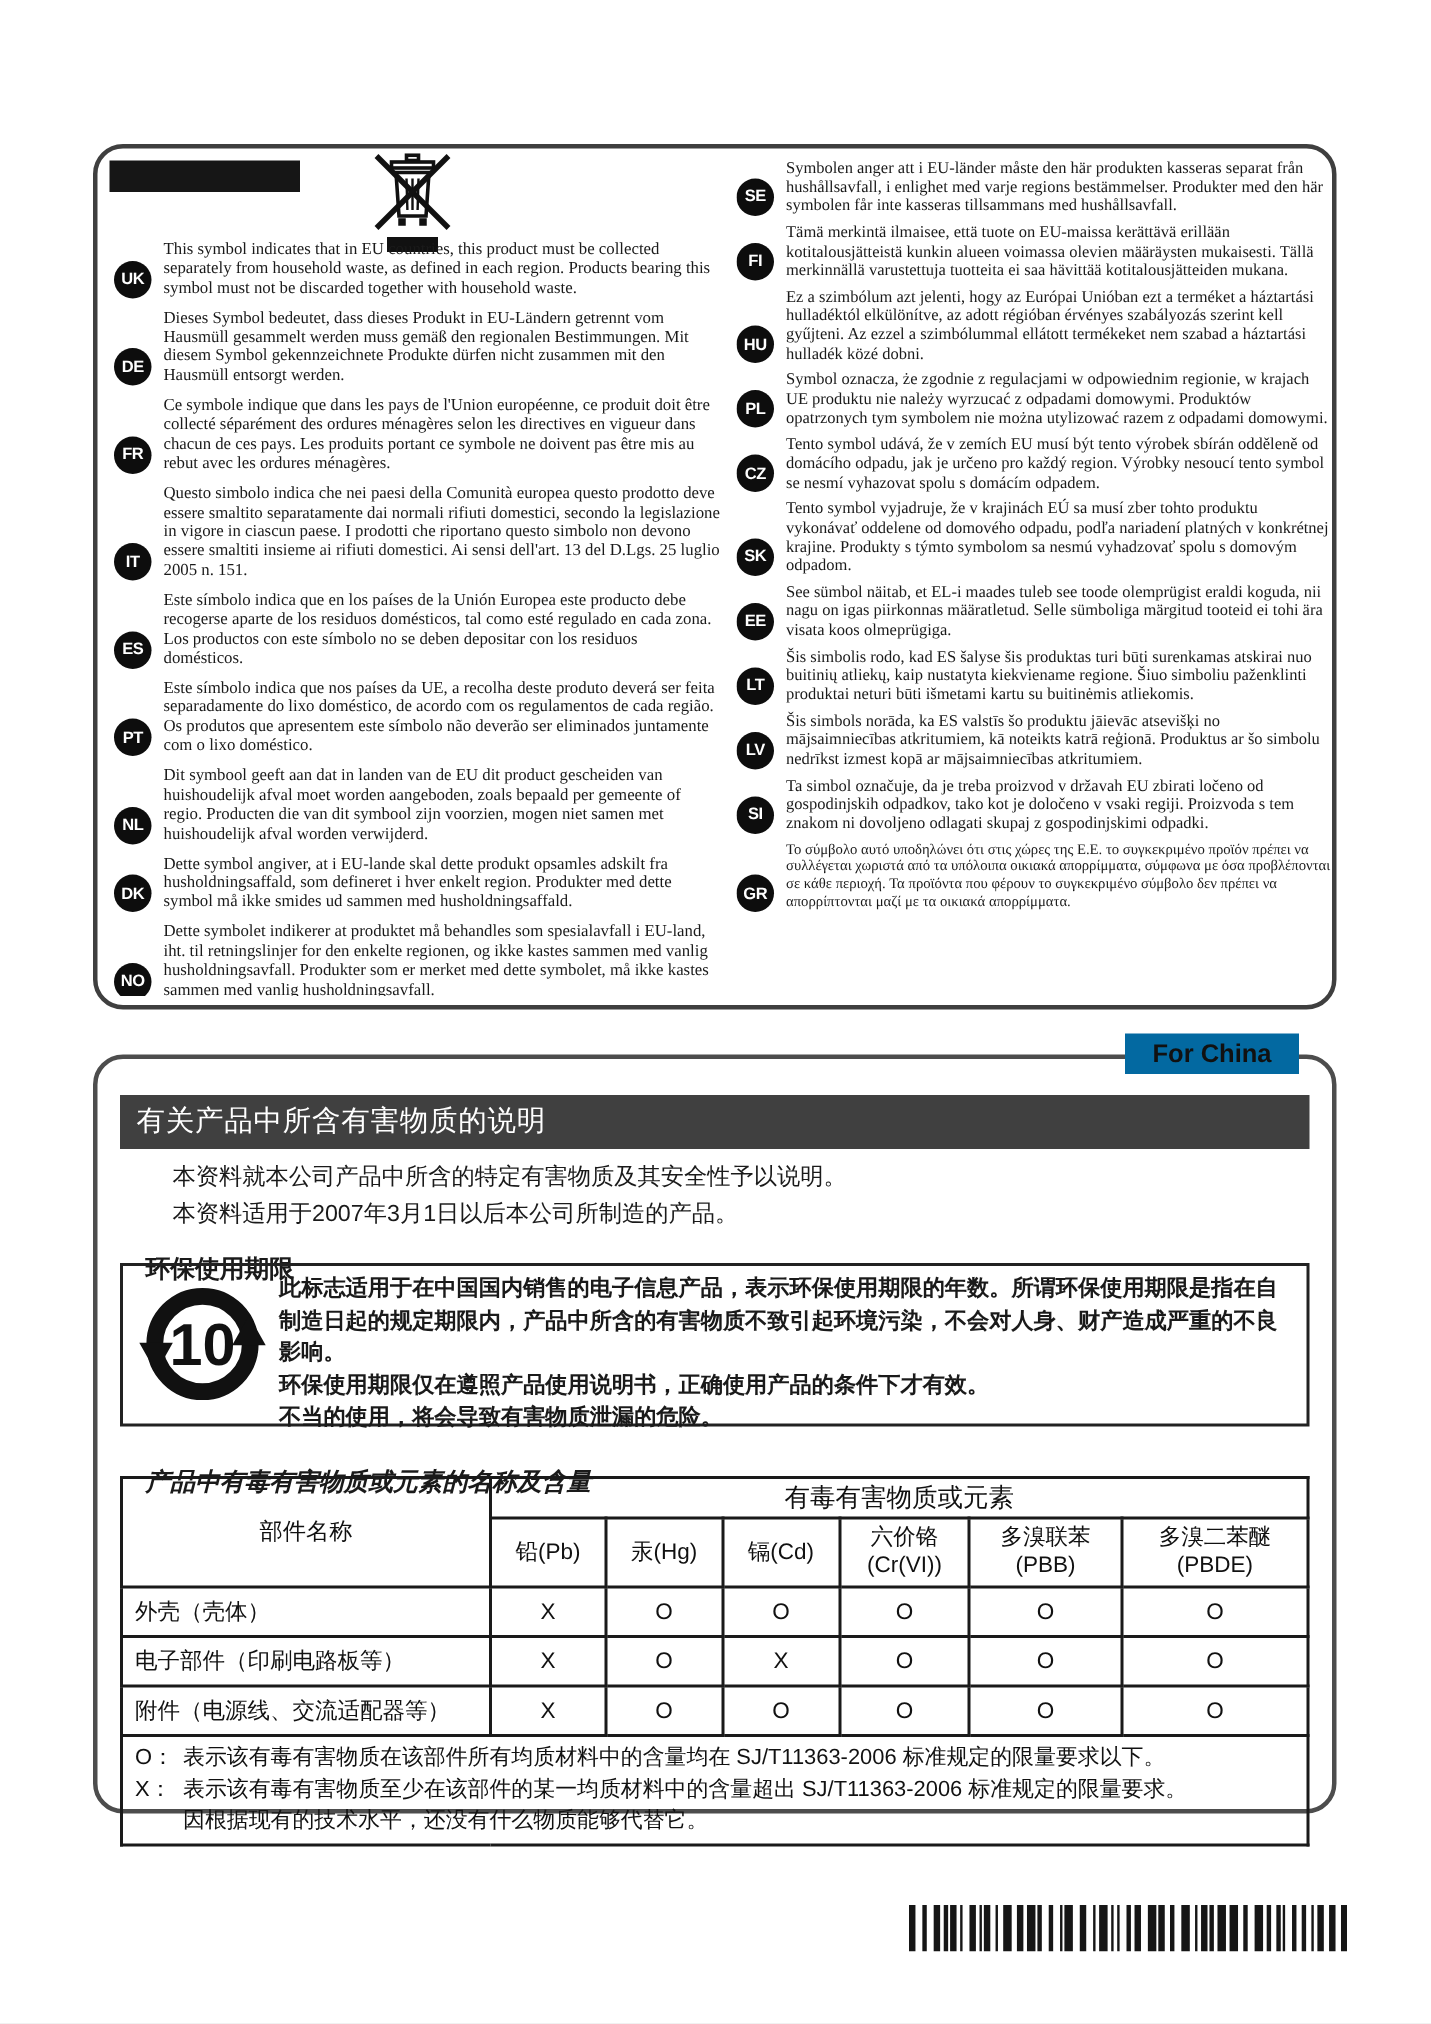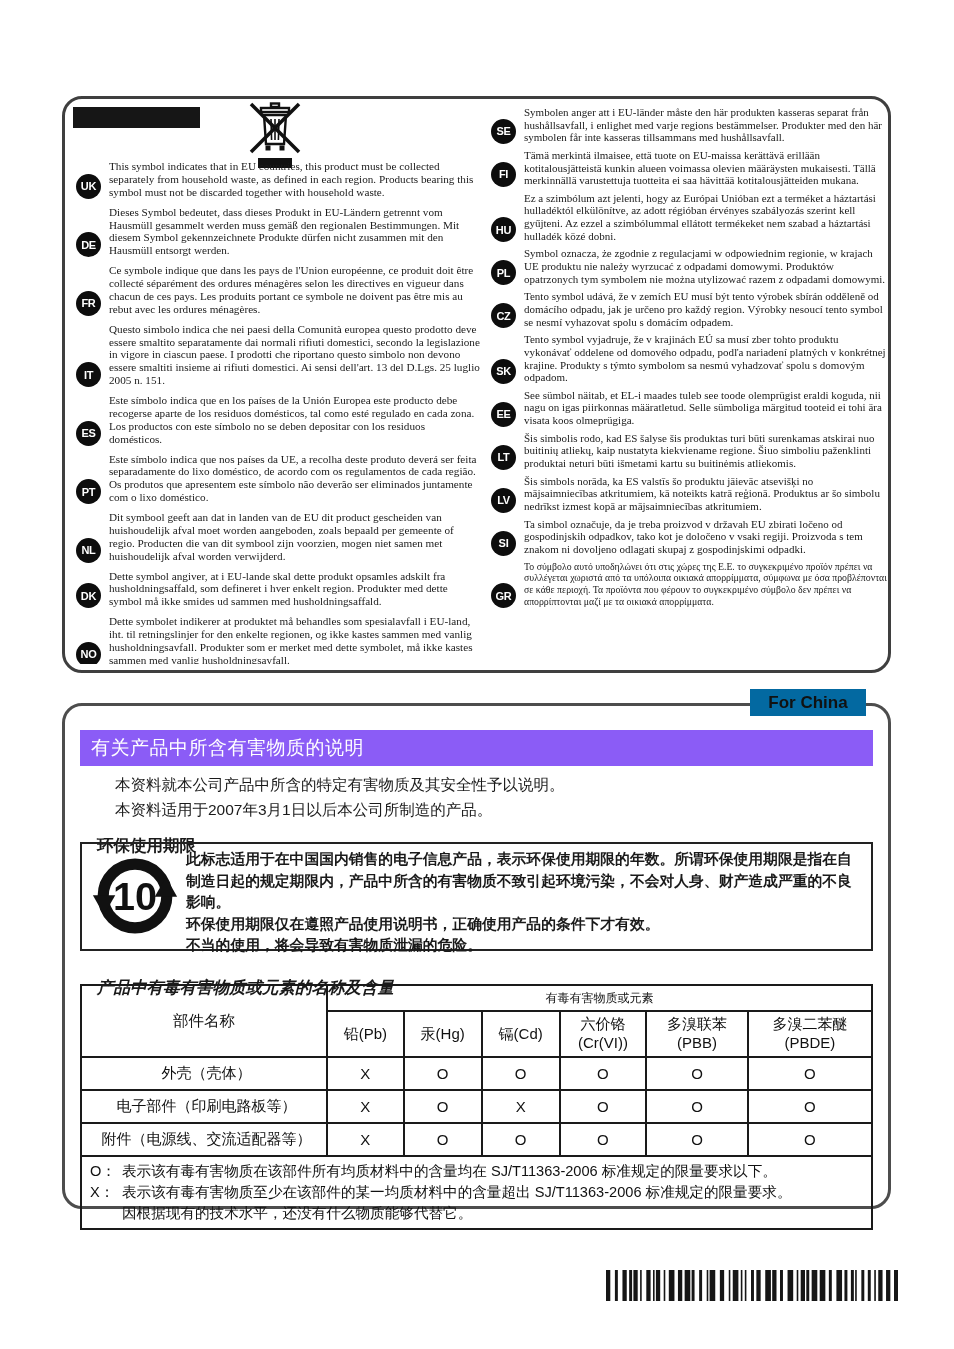--- a/index.html
+++ b/index.html
@@ -25,39 +25,39 @@
 
   
   .for-china-label{position:absolute;left:750px;top:689px;width:116px;height:27px;z-index:5;
                    background:#0369a1;text-align:center;font-family:"Liberation Sans",sans-serif;
                    font-weight:bold;font-size:17px;line-height:27px;color:#111;}
 
   
   .china-box{position:absolute;left:62px;top:703px;width:823px;height:500px;
              border:3px solid #4d4d4d;border-radius:20px;background:#fff;
              font-family:"Liberation Sans",sans-serif;}
-  .china-title{position:absolute;left:15px;top:24px;width:782px;height:36px;background:#8b5cf6;
+  .china-title{position:absolute;left:15px;top:24px;width:782px;height:36px;background:#404040;
                color:#fff;font-size:19px;line-height:36px;padding-left:11px;letter-spacing:.5px;}
   .intro-block{position:absolute;left:50px;top:66px;}
   .intro-block p{margin:0;font-size:15.5px;line-height:25px;}
   .sub-heading{position:absolute;left:15px;margin:17px;font-size:16.5px;font-weight:bold;}
   .h-epup{top:112px;}
   .h-table{top:254px;font-style:italic;}
   .epup-box{position:absolute;left:15px;top:136px;width:789px;height:105px;border:2px solid #222;}
   .epup-logo{position:absolute;left:10px;top:9px;}
   .epup-text{position:absolute;left:104px;top:5px;width:678px;font-weight:bold;}
   .epup-text p{margin:0;font-size:14.8px;line-height:21.5px;}
 
   .rohs-table{position:absolute;left:15px;top:278px;width:793px;border-collapse:collapse;
               font-size:15px;color:#111;}
   .rohs-table td{border:2px solid #1a1a1a;text-align:center;padding:1px 3px;}
   .rohs-table td.part-h{width:238px;font-size:15.5px;}
-  .rohs-table td.group-h{height:22px;font-size:12px;}
+  .rohs-table td.group-h{height:22px;font-size:17px;}
   .rohs-table td.sub-h{height:42px;white-space:pre-line;line-height:1.25;font-size:15px;}
-  .rohs-table td.part{text-align:center;padding-left:8px;height:29px;}
+  .rohs-table td.part{text-align:left;padding-left:8px;height:29px;}
   .rohs-table td.val{font-size:15px;}
   .notes-cell{text-align:left !important;padding:4px 8px !important;}
   .note{display:flex;gap:6px;font-size:14.6px;line-height:21px;}
   .note .pfx{flex:0 0 26px;}
   .note .txt{white-space:pre-line;}
 
   .barcode{position:absolute;left:606px;top:1270px;}
   .barcode rect{fill:#161616;}
 </style>
 </head>

